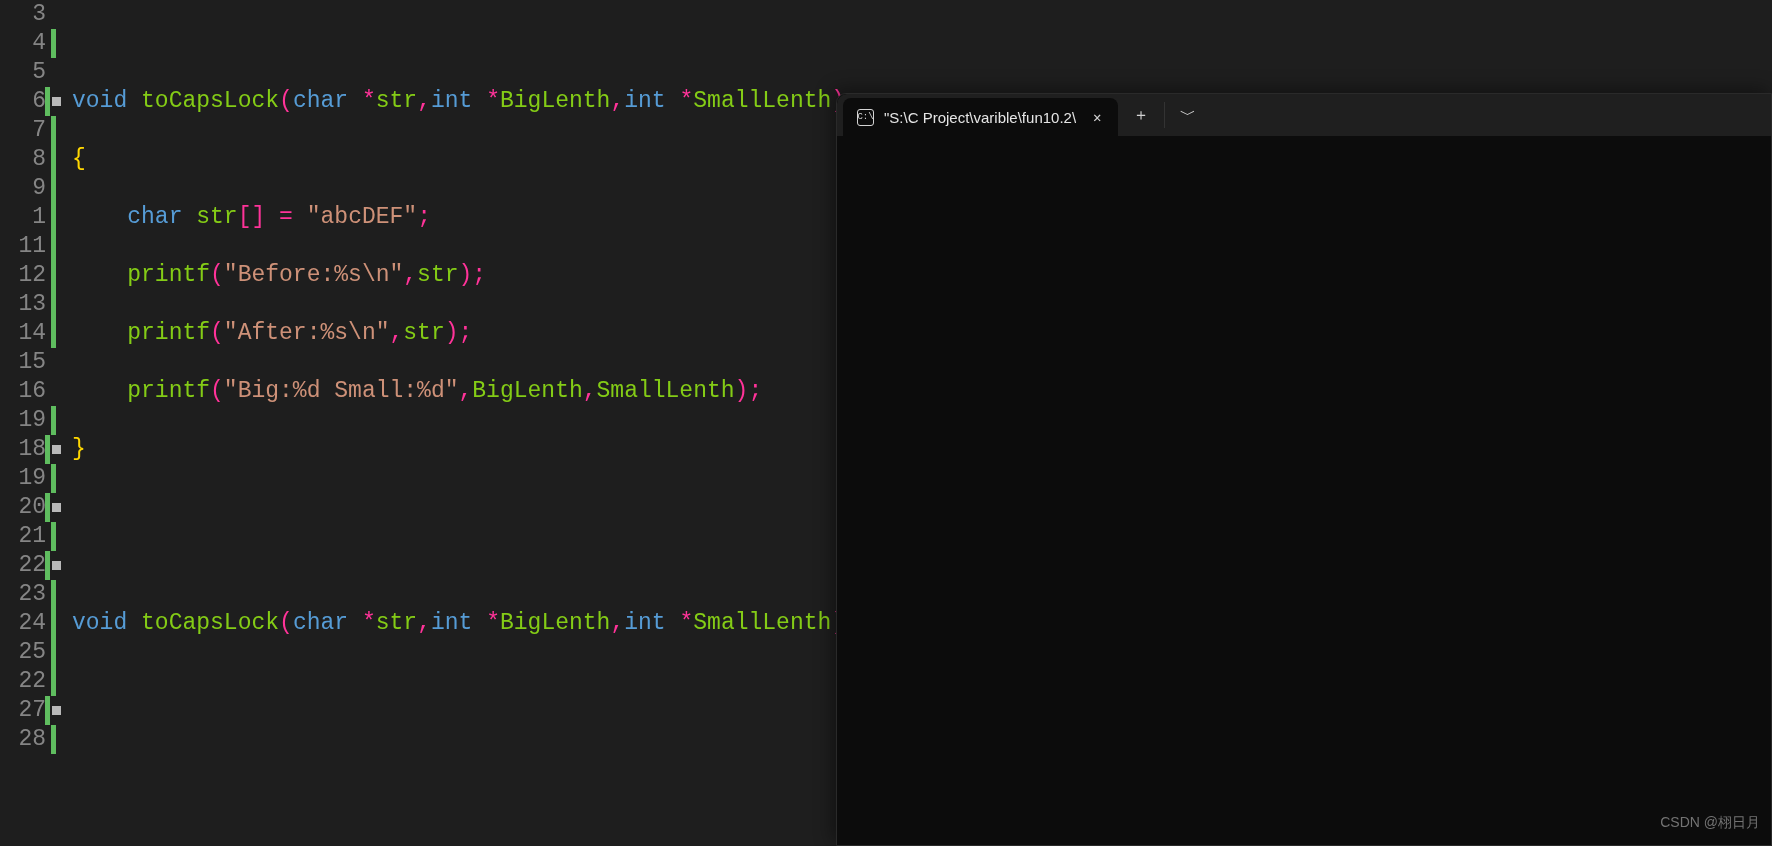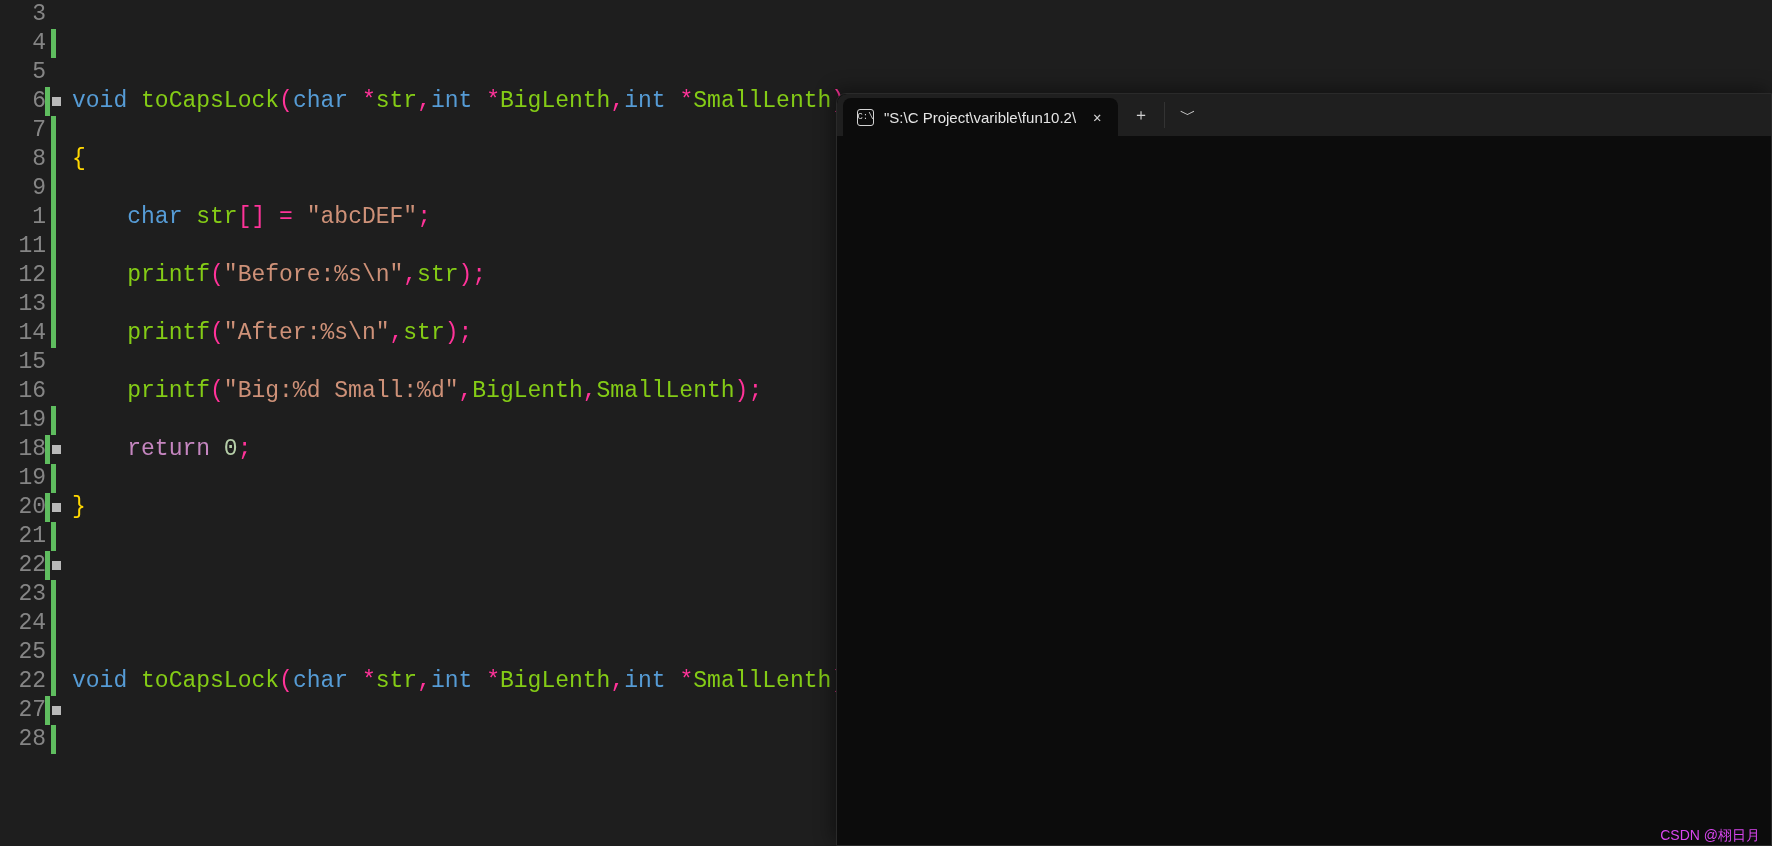--- a/index.html
+++ b/index.html
@@ -153,23 +153,23 @@
   }
   .cursor-line {
     display: inline-block;
     width: 1.5px;
     height: 22px;
     background: #cccccc;
     vertical-align: middle;
   }
   .watermark {
     position: absolute;
-    bottom: 1px;
+    bottom: 14px;
     right: 12px;
-    color: #d946ef;
+    color: #737373;
     font-size: 14px;
     font-family: 'Segoe UI', sans-serif;
   }
 </style>
 </head>
 <body>
 
 <div class="editor">
   <div class="code-area">
     <div class="gutter">
@@ -278,21 +278,20 @@
         </div>
     </div>
     <div class="code">
 <span class="ln"></span>
 <span class="ln"><span class="kw-type">void</span> <span class="fn">toCapsLock</span><span class="punct">(</span><span class="kw-type">char</span> <span class="opr">*</span><span class="var">str</span><span class="punct">,</span><span class="kw-type">int</span> <span class="opr">*</span><span class="var">BigLenth</span><span class="punct">,</span><span class="kw-type">int</span> <span class="opr">*</span><span class="var">SmallLenth</span><span class="punct">)</span><span class="punct">;</span></span>
 <span class="ln"><span class="brace">{</span></span>
 <span class="ln">    <span class="kw-type">char</span> <span class="var">str</span><span class="punct">[</span><span class="punct">]</span> <span class="opr">=</span> <span class="str">"abcDEF"</span><span class="punct">;</span></span>
 <span class="ln">    <span class="fn">printf</span><span class="punct">(</span><span class="str">"Before:%s\n"</span><span class="punct">,</span><span class="var">str</span><span class="punct">)</span><span class="punct">;</span></span>
 <span class="ln">    <span class="fn">printf</span><span class="punct">(</span><span class="str">"After:%s\n"</span><span class="punct">,</span><span class="var">str</span><span class="punct">)</span><span class="punct">;</span></span>
 <span class="ln">    <span class="fn">printf</span><span class="punct">(</span><span class="str">"Big:%d Small:%d"</span><span class="punct">,</span><span class="var">BigLenth</span><span class="punct">,</span><span class="var">SmallLenth</span><span class="punct">)</span><span class="punct">;</span></span>
-<span class="ln">    <span class="kw-flow">return</span> <span class="num">0</span><span class="punct">;</span></span>
 <span class="ln"><span class="brace">}</span></span>
 <span class="ln"></span>
 <span class="ln"></span>
 <span class="ln"><span class="kw-type">void</span> <span class="fn">toCapsLock</span><span class="punct">(</span><span class="kw-type">char</span> <span class="opr">*</span><span class="var">str</span><span class="punct">,</span><span class="kw-type">int</span> <span class="opr">*</span><span class="var">BigLenth</span><span class="punct">,</span><span class="kw-type">int</span> <span class="opr">*</span><span class="var">SmallLenth</span><span class="punct">)</span></span>
 
 
 
 
 
 

